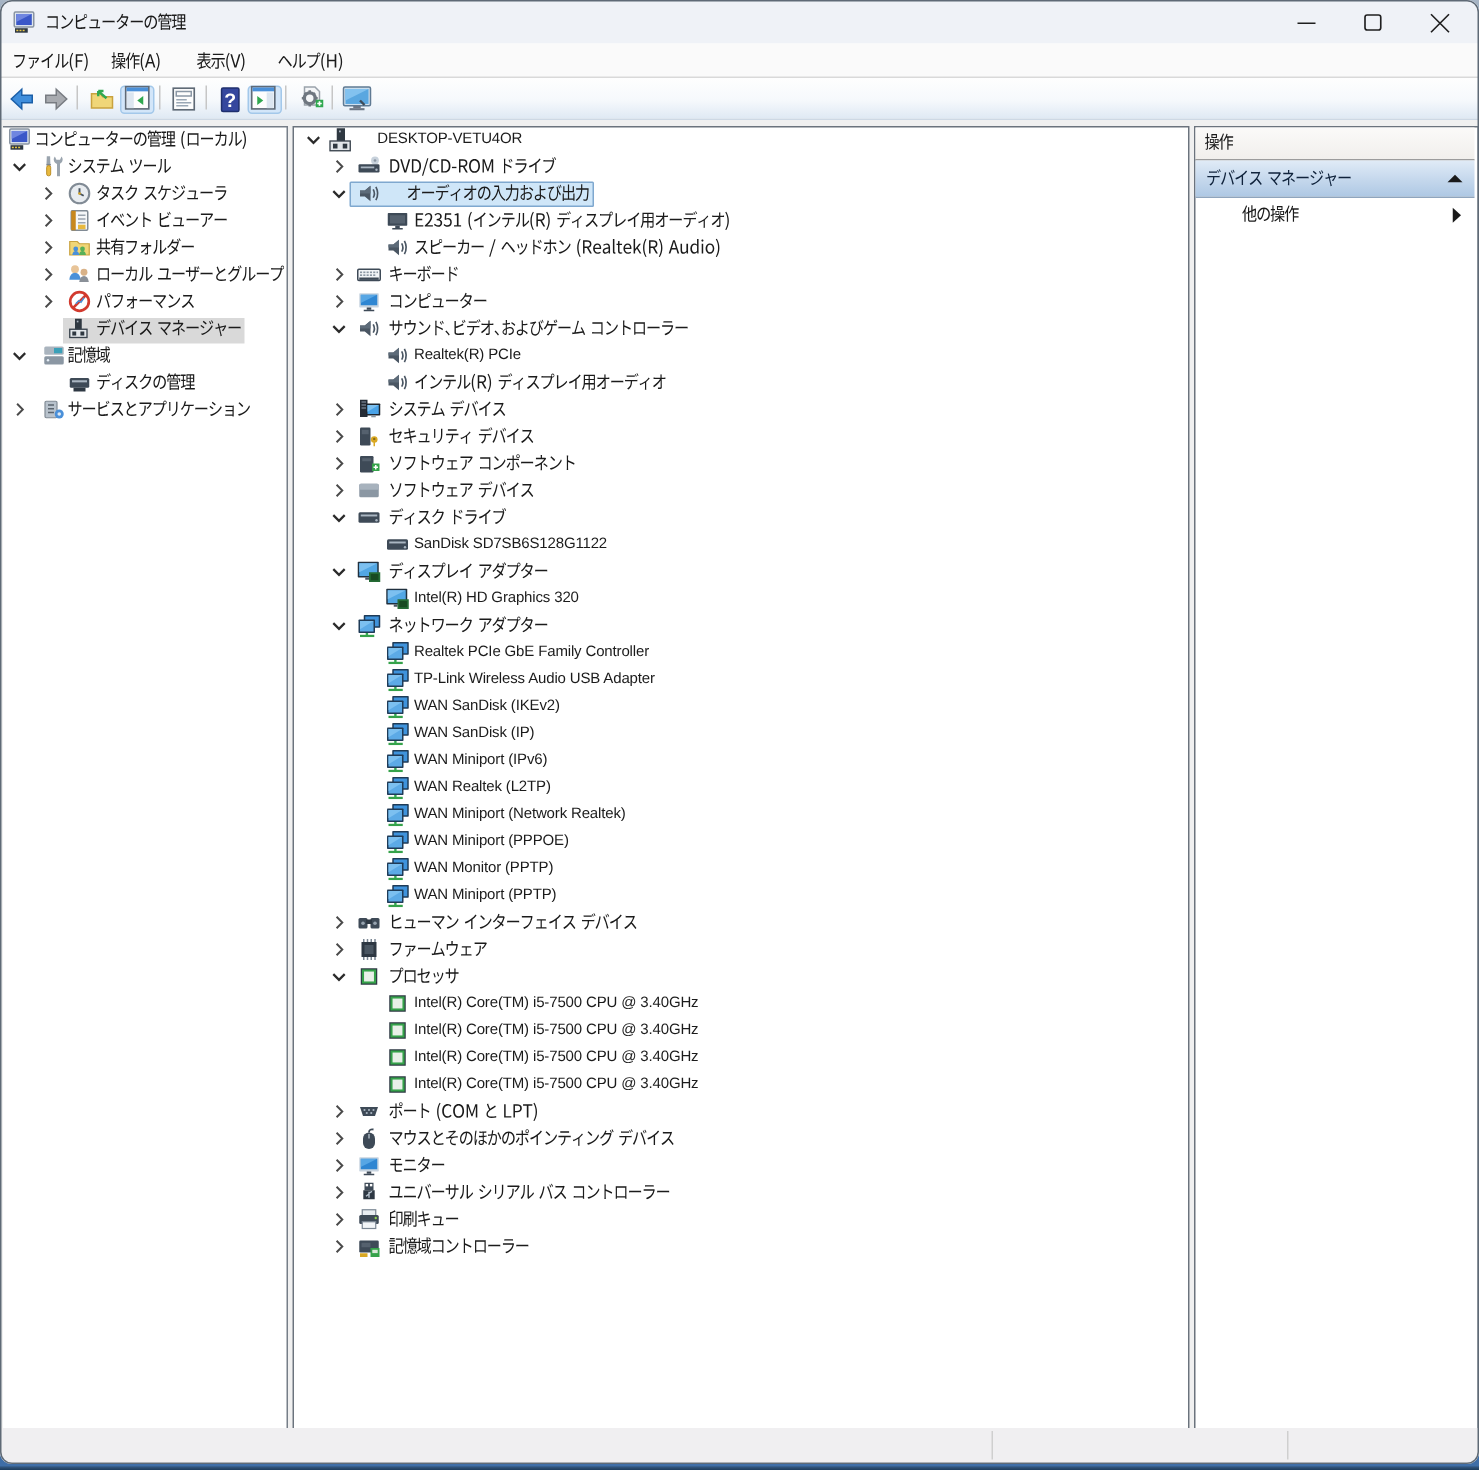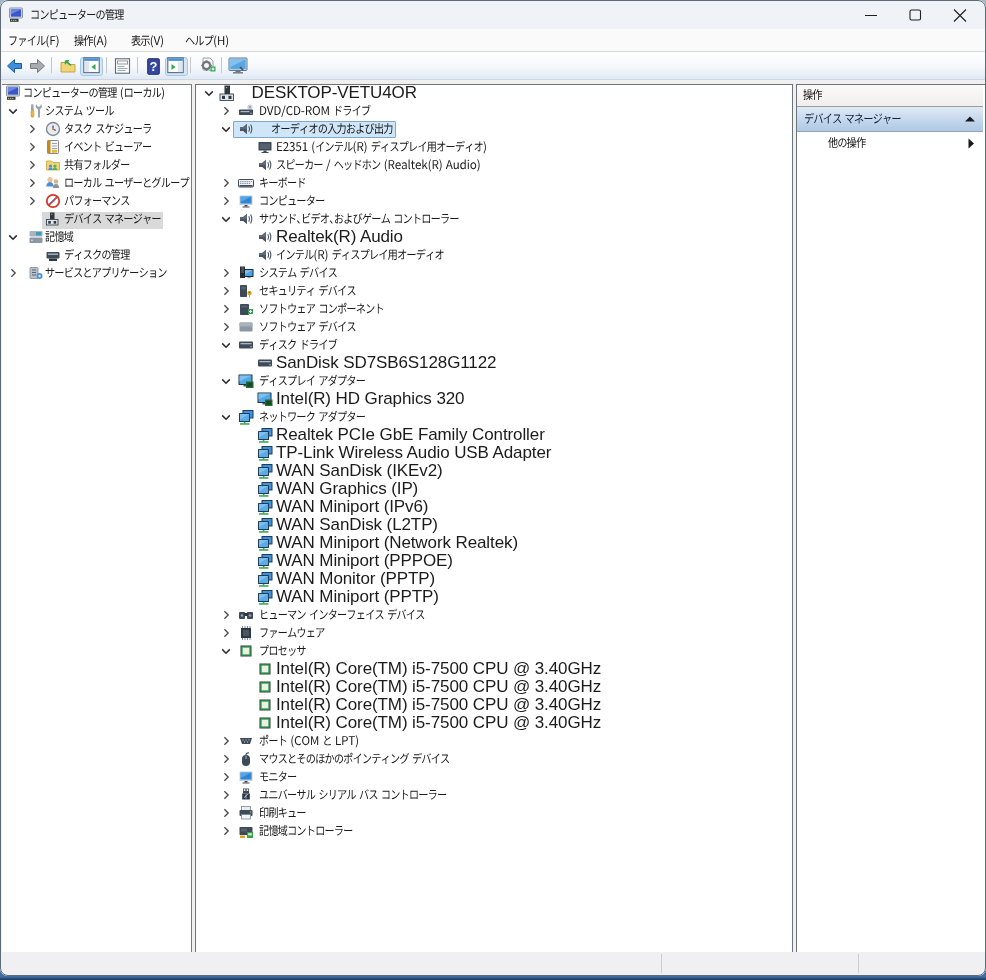--- a/index.html
+++ b/index.html
@@ -1,21 +1,21 @@
 <!DOCTYPE html>
 <html><head><meta charset="utf-8"><style>
 html,body{margin:0;padding:0}
 body{width:986px;height:980px;position:relative;overflow:hidden;
  background:linear-gradient(180deg,#a8b6c6 0,#7e97b2 20px,#49759f 300px,#3f6ea7 700px,#3f6ea7 977px,#2c4d71 978.5px,#1d3c5e 980px);
  font-family:"Liberation Sans",sans-serif}
 #win{position:absolute;left:0;top:0;width:986px;height:976px;background:#fff;
  border-radius:8px;overflow:hidden}
 #winb{position:absolute;left:0;top:0;width:986px;height:976px;border:1px solid #5f6a76;border-radius:8px;box-sizing:border-box;z-index:60;pointer-events:none}
 .t,.i{position:absolute;overflow:visible}
-.a{position:absolute;font-size:17px;line-height:18px;white-space:pre;color:#1b1b1b;letter-spacing:-0.1px}
+.a{position:absolute;font-size:10px;line-height:18px;white-space:pre;color:#1b1b1b;letter-spacing:-0.1px}
 #title{position:absolute;left:0;top:0;width:100%;height:29px;background:#eff2f7}
 #menu{position:absolute;left:0;top:29px;width:100%;height:22px;background:#fafafa;border-bottom:1px solid #d9d9d9}
 #tool{position:absolute;left:0;top:52px;width:100%;height:27px;background:linear-gradient(180deg,#fefefe 0,#f6f9fc 55%,#dfe9f4 100%);border-bottom:1px solid #cdd8e4}
 #main{position:absolute;left:0;top:80px;width:100%;height:872px;background:#f0f0f0}
 .pane{position:absolute;background:#fff;border:1px solid #767e88}
 #status{position:absolute;left:0;top:952px;width:100%;height:23px;background:#f0eff1}
 .sep{position:absolute;width:1px;height:16px;background:#c6c6c6;top:57px}
 .hibox{position:absolute;width:23px;height:19px;border-radius:3px;background:#d3e6f9;border:1px solid #a3c8ea;box-sizing:border-box;top:56.5px}
 </style></head><body>
 <div id="win">
@@ -576,21 +576,21 @@
       <use href="#ge" x="171.7"></use>
       <use href="#g9" x="181"></use>
       <use href="#ge" x="190.4"></use>
     </svg>
     <svg class="i" style="left:256.5px;top:229px" width="16" height="16" viewBox="0 0 16 16">
       <path d="M2 6 H5.2 L9 2.8 V13.2 L5.2 10 H2 Z" fill="#4a5663"></path>
       <path d="M2 6 H5.2 L9 2.8 V8 H2 Z" fill="#5d6b79"></path>
       <path d="M10.8 5.2 Q12.4 8 10.8 10.8" stroke="#4a5663" stroke-width="1.1" fill="none"></path>
       <path d="M12.6 3.6 Q15 8 12.6 12.4" stroke="#4a5663" stroke-width="1.1" fill="none"></path>
     </svg>
-    <div class="a " style="left:276px;top:228px">Realtek(R) Audio</div>
+    <div class="a " style="left:276px;top:228px">Realtek(R) PCIe</div>
     <svg class="i" style="left:256.5px;top:247px" width="16" height="16" viewBox="0 0 16 16">
       <path d="M2 6 H5.2 L9 2.8 V13.2 L5.2 10 H2 Z" fill="#4a5663"></path>
       <path d="M2 6 H5.2 L9 2.8 V8 H2 Z" fill="#5d6b79"></path>
       <path d="M10.8 5.2 Q12.4 8 10.8 10.8" stroke="#4a5663" stroke-width="1.1" fill="none"></path>
       <path d="M12.6 3.6 Q15 8 12.6 12.4" stroke="#4a5663" stroke-width="1.1" fill="none"></path>
     </svg>
     <svg class="t" style="left:276px;top:247px" width="169" height="16" viewBox="0 -12 169 16" fill="#1b1b1b">
       <use href="#gl"></use>
       <use href="#gb" x="9.4"></use>
       <use href="#g3" x="18.7"></use>
@@ -815,41 +815,41 @@
     <div class="a " style="left:276px;top:462px">WAN SanDisk (IKEv2)</div>
     <svg class="i" style="left:256.5px;top:481px" width="16" height="16" viewBox="0 0 16 16">
       <rect x="4.5" y="1" width="11" height="8.5" rx="0.5" fill="#1f3b57"></rect>
       <rect x="5.5" y="2" width="9" height="6.5" fill="#3f93dc"></rect>
       <rect x="1" y="4" width="11" height="9" rx="0.5" fill="#1f3b57"></rect>
       <rect x="2" y="5" width="9" height="7" fill="#5caae6"></rect>
       <path d="M2 5 h9 l-9 5.5 Z" fill="#7cc0f0"></path>
       <rect x="5.8" y="13" width="1.6" height="1.3" fill="#2fa84f"></rect>
       <rect x="2" y="14.2" width="9.5" height="1.5" fill="#35a24a"></rect>
     </svg>
-    <div class="a " style="left:276px;top:480px">WAN Graphics (IP)</div>
+    <div class="a " style="left:276px;top:480px">WAN SanDisk (IP)</div>
     <svg class="i" style="left:256.5px;top:499px" width="16" height="16" viewBox="0 0 16 16">
       <rect x="4.5" y="1" width="11" height="8.5" rx="0.5" fill="#1f3b57"></rect>
       <rect x="5.5" y="2" width="9" height="6.5" fill="#3f93dc"></rect>
       <rect x="1" y="4" width="11" height="9" rx="0.5" fill="#1f3b57"></rect>
       <rect x="2" y="5" width="9" height="7" fill="#5caae6"></rect>
       <path d="M2 5 h9 l-9 5.5 Z" fill="#7cc0f0"></path>
       <rect x="5.8" y="13" width="1.6" height="1.3" fill="#2fa84f"></rect>
       <rect x="2" y="14.2" width="9.5" height="1.5" fill="#35a24a"></rect>
     </svg>
     <div class="a " style="left:276px;top:498px">WAN Miniport (IPv6)</div>
     <svg class="i" style="left:256.5px;top:517px" width="16" height="16" viewBox="0 0 16 16">
       <rect x="4.5" y="1" width="11" height="8.5" rx="0.5" fill="#1f3b57"></rect>
       <rect x="5.5" y="2" width="9" height="6.5" fill="#3f93dc"></rect>
       <rect x="1" y="4" width="11" height="9" rx="0.5" fill="#1f3b57"></rect>
       <rect x="2" y="5" width="9" height="7" fill="#5caae6"></rect>
       <path d="M2 5 h9 l-9 5.5 Z" fill="#7cc0f0"></path>
       <rect x="5.8" y="13" width="1.6" height="1.3" fill="#2fa84f"></rect>
       <rect x="2" y="14.2" width="9.5" height="1.5" fill="#35a24a"></rect>
     </svg>
-    <div class="a " style="left:276px;top:516px">WAN SanDisk (L2TP)</div>
+    <div class="a " style="left:276px;top:516px">WAN Realtek (L2TP)</div>
     <svg class="i" style="left:256.5px;top:535px" width="16" height="16" viewBox="0 0 16 16">
       <rect x="4.5" y="1" width="11" height="8.5" rx="0.5" fill="#1f3b57"></rect>
       <rect x="5.5" y="2" width="9" height="6.5" fill="#3f93dc"></rect>
       <rect x="1" y="4" width="11" height="9" rx="0.5" fill="#1f3b57"></rect>
       <rect x="2" y="5" width="9" height="7" fill="#5caae6"></rect>
       <path d="M2 5 h9 l-9 5.5 Z" fill="#7cc0f0"></path>
       <rect x="5.8" y="13" width="1.6" height="1.3" fill="#2fa84f"></rect>
       <rect x="2" y="14.2" width="9.5" height="1.5" fill="#35a24a"></rect>
     </svg>
     <div class="a " style="left:276px;top:534px">WAN Miniport (Network Realtek)</div>

